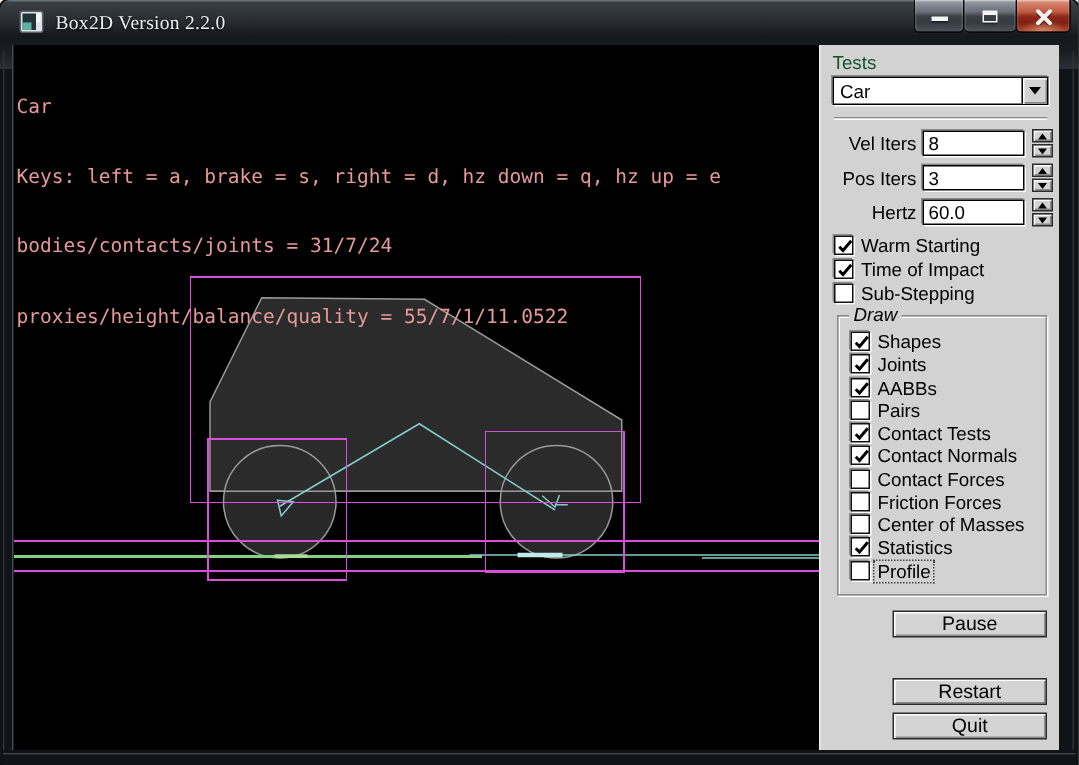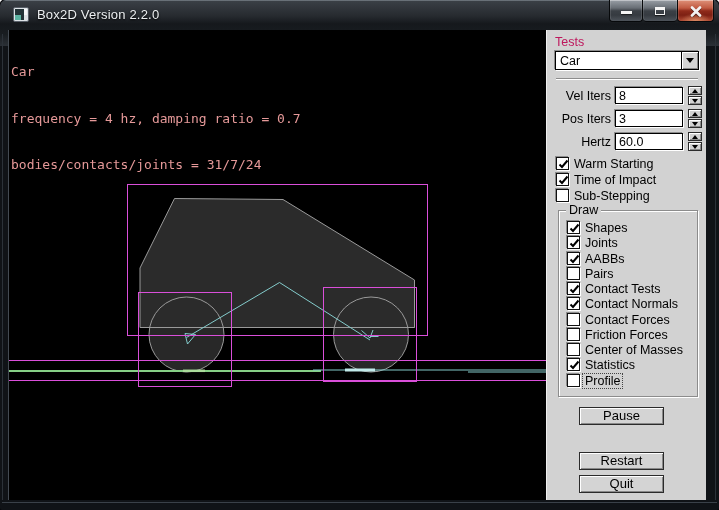--- a/index.html
+++ b/index.html
@@ -11,20 +11,21 @@
     border-radius:6px 6px 2px 2px;
     overflow:hidden;
     box-shadow:0 0 0 1px #05060a;
   }
 
   
   .titlebar {
     position:absolute; left:0; top:0; width:719px; height:46px;
     background:linear-gradient(180deg,#3c4147 0%,#262a2f 35%,#15181c 52%,#191d21 75%,#2b3036 100%);
     border-radius:6px 6px 0 0;
+    font-family:Liberation Serif, serif;
   }
   .titlebar::before{
     content:""; position:absolute; left:0; top:0; right:0; height:1px;
     background:rgba(160,170,180,.45); border-radius:6px 6px 0 0;
   }
   .app-icon {
     position:absolute; left:13px; top:7px; width:16px; height:15px;
     background:#dde2e6; border:1px solid #596069; border-radius:2px;
   }
   .app-icon .inner { position:absolute; left:1px; top:1px; width:9px; height:11px; background:#223236; }
@@ -82,21 +83,21 @@
   .static-edge { stroke:var(--c-static-edge,#86d086); stroke-width:1.5; shape-rendering:crispEdges; }
   .contact-l { stroke:var(--c-contact-left,#aadc9b); }
   .contact-r { stroke:var(--c-contact-right,#bfe8e8); }
 
   
   .panel {
     position:absolute; left:546px; top:30px; width:160px; height:470px;
     background:#d2d2d2; border-left:1px solid #efefef;
     font-size:12.5px; color:#000;
   }
-  .plabel { position:absolute; font-size:12.5px; color:#be185d; }
+  .plabel { position:absolute; font-size:12.5px; color:#14532d; }
 
   .combo {
     position:absolute; left:8px; top:21px; width:144px; height:19px;
     background:#fff; border:1px solid #000;
     box-shadow:-1px -1px 0 #8c8c8c, 1px 1px 0 #ffffff;
   }
   .combo-value { position:absolute; left:4px; top:2px; font-size:12.5px; }
   .combo-btn {
     position:absolute; right:0; top:0; width:17px; height:17px;
     background:#d2d2d2; border-left:1px solid #000;
@@ -137,25 +138,25 @@
   .cb-box.checked svg { display:block; }
   .cb-label { position:absolute; left:18px; top:0; white-space:nowrap; font-size:12.5px; }
   .cb-label.focus-dotted { outline:1px dotted #444; padding:0 2px; left:16px; }
 
   .group-box {
     position:absolute; left:11px; top:180px; width:140px; height:187px;
     border:1px solid #8c8c8c;
     box-shadow:inset 1px 1px 0 #fff, 1px 1px 0 #fff;
   }
   .group-title {
-    position:absolute; left:7px; top:-8px; background:#d2d2d2; padding:0 3px; font-size:12.5px;
+    position:absolute; left:7px; top:-8px; background:#d2d2d2; padding:0 3px; font-size:12.5px;font-style:italic;
   }
 
   .pbtn {
-    position:absolute; left:32px; width:85px; height:18px;
+    position:absolute; left:48px; width:103px; height:18px;
     background:#d4d4d4; border:1px solid #2b2b2b;
     box-shadow:inset 1px 1px 0 #fff, inset -1px -1px 0 #898989;
     font-size:13px; text-align:center; line-height:16px;
     cursor:default;
   }
 </style>
 </head>
 <body>
 
 <div class="window">
@@ -206,22 +207,23 @@
       <rect class="aabb" x="129.5" y="262.5" width="92.5" height="94"></rect>
       <rect class="aabb" x="314.5" y="257.5" width="92.5" height="94"></rect>
       <line class="aabb" x1="0" y1="330.5" x2="538" y2="330.5"></line>
       <line class="aabb" x1="0" y1="350.5" x2="538" y2="350.5"></line>
 
       <line class="contact-l" x1="174" y1="340.8" x2="196" y2="340.8" stroke-width="2.5"></line>
       <line class="contact-r" x1="336" y1="340" x2="366" y2="340" stroke-width="3"></line>
     </svg>
     <div class="hud">
       <div>Car</div>
-      <div>frequency = 4 hz, damping ratio = 0.7</div>
+      <div>Keys: left = a, brake = s, right = d, hz down = q, hz up = e</div>
       <div>bodies/contacts/joints = 31/7/24</div>
+      <div>proxies/height/balance/quality = 55/7/1/11.0522</div>
     </div>
   </div>
 
   <div class="panel">
 
     <span class="plabel" style="left:8px; top:5px;">Tests</span>
     <div class="combo">
       <span class="combo-value">Car</span>
       <span class="combo-btn">
           <i class="tri-down"></i>

